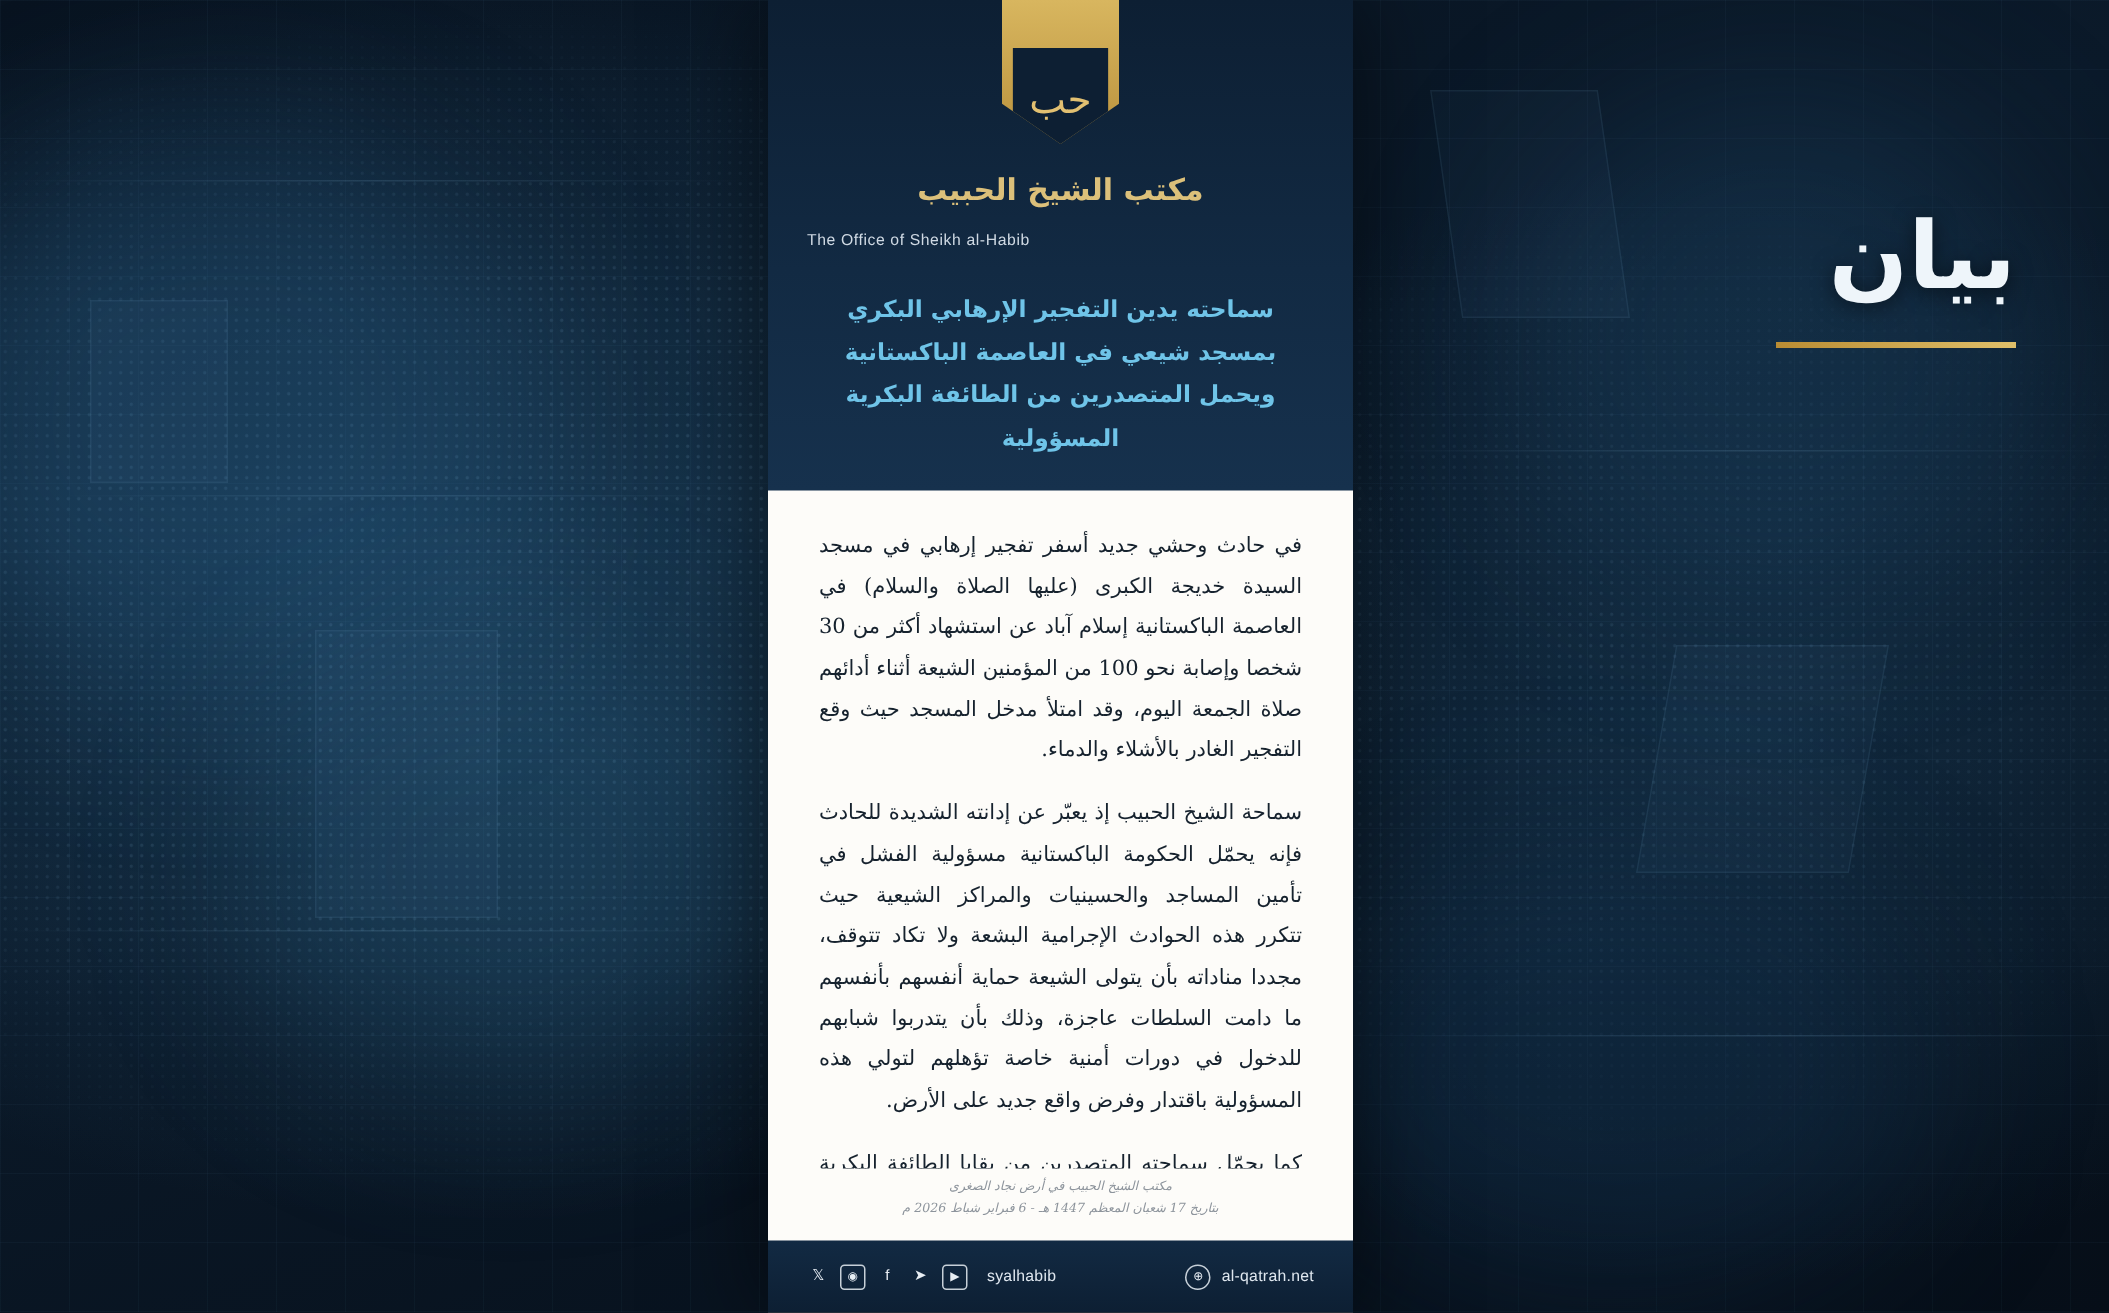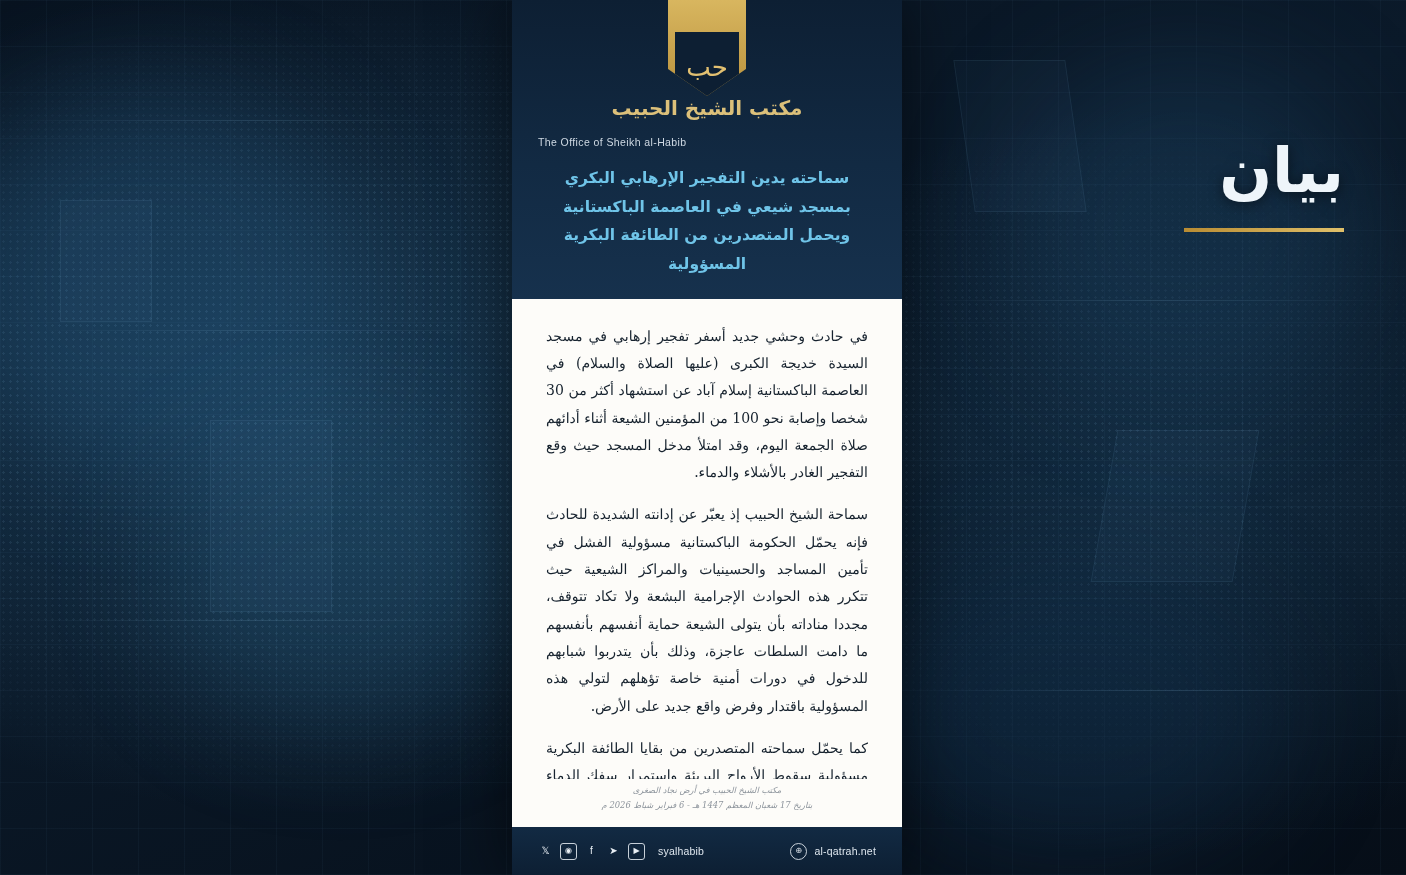--- a/index.html
+++ b/index.html
@@ -141,37 +141,38 @@
     margin-top: 48px;
   }
   .crest-glyph {
     font-family: "DejaVu Sans", sans-serif;
     font-size: 26px;
     color: #e2c071;
     margin-top: -10px;
   }
 
   .logo-ar {
+    margin-top: 18px;
     text-align: center;
     font-size: 20px;
     color: #dcc07a;
     letter-spacing: 1px;
     font-weight: 700;
   }
   .logo-en {
     margin-top: 16px;
     font-size: 10.5px;
     color: #cfd9e3;
     letter-spacing: 0.4px;
     direction: ltr;
     font-family: Liberation Sans, sans-serif;
   }
 
   .headline {
-    margin-top: 16px;
+    margin-top: 26px;
     text-align: center;
     font-size: 15.5px;
     line-height: 1.85;
     font-weight: 700;
     color: #6fc4e8;
     padding: 0 4px;
   }
 
   .card-body {
     flex: 1;

